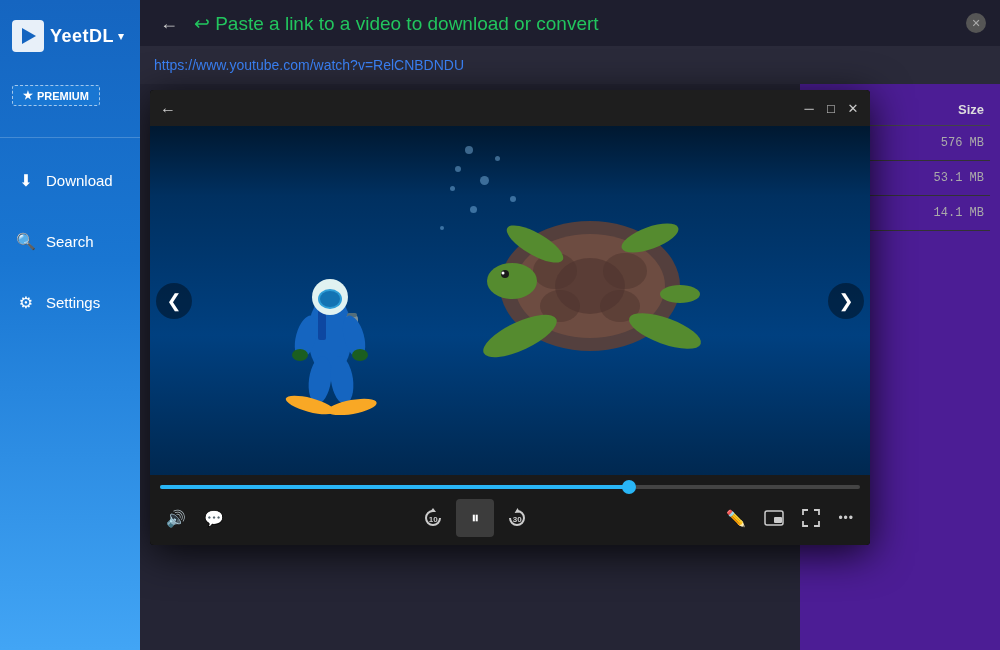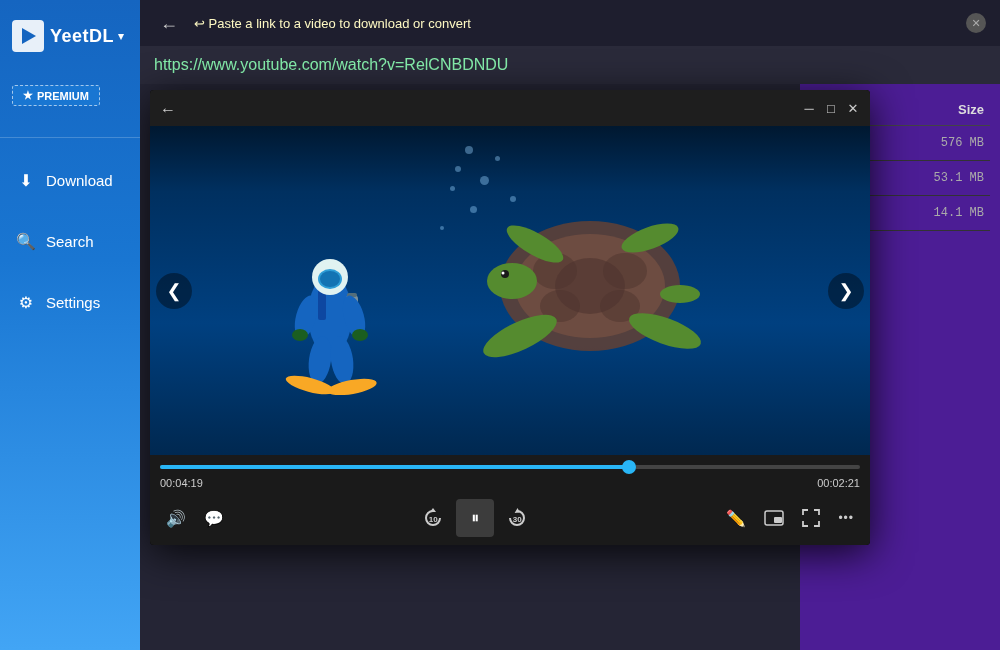--- a/index.html
+++ b/index.html
@@ -142,22 +142,22 @@
     .back-btn {
       color: #ccc;
       font-size: 18px;
       cursor: pointer;
       background: none;
       border: none;
       padding: 2px 6px;
     }
 
     .url-text {
-      color: #fef9c3;
-      font-size: 13px;
+      color: #22c55e;
+      font-size: 19px;
       flex: 1;
     }
 
     .close-circle {
       width: 20px;
       height: 20px;
       background: #555;
       border-radius: 50%;
       display: flex;
       align-items: center;
@@ -169,22 +169,22 @@
 
     .url-input-row {
       padding: 6px 14px;
       background: #2a2a3a;
       height: 38px;
       display: flex;
       align-items: center;
     }
 
     .url-input-text {
-      color: #86efac;
-      font-size: 16px;
+      color: #3b82f6;
+      font-size: 14px;
     }
 
     .bg-content {
       flex: 1;
       display: flex;
     }
 
     .bg-list-panel {
       flex: 1;
       padding: 10px;
@@ -589,24 +589,20 @@
 
       <div class="player-controls">
 
         <div class="progress-bar-container">
           <div class="progress-track">
             <div class="progress-fill" id="progress-fill" style="width: 67%"></div>
             <div class="progress-thumb" style="left: calc(67% - 7px)"></div>
           </div>
         </div>
 
-        <div class="time-row">
-          <span class="time-text">00:04:19</span>
-          <span class="time-text">00:02:21</span>
-        </div>
 
         <div class="controls-row">
           <button class="ctrl-btn">
             <span>🔊</span>
           </button>
           <button class="ctrl-btn">
             <span>💬</span>
           </button>
 
           <div class="ctrl-spacer"></div>

